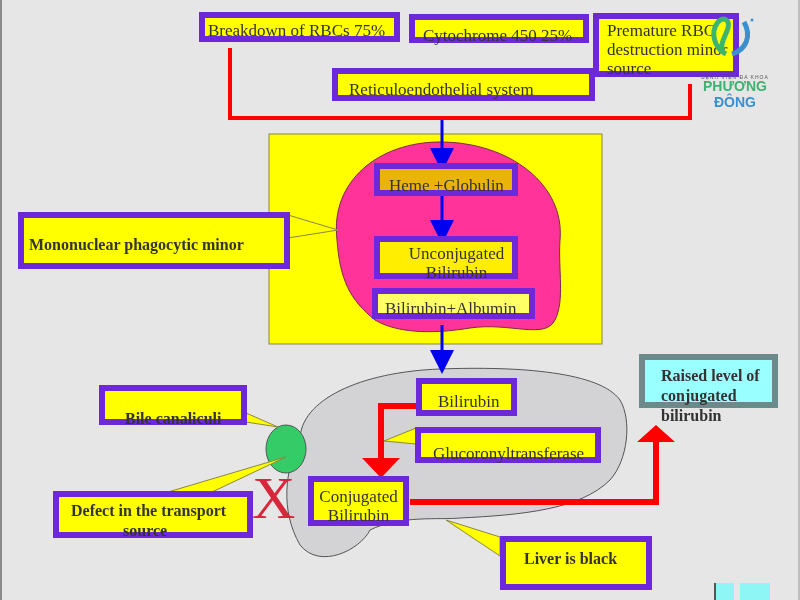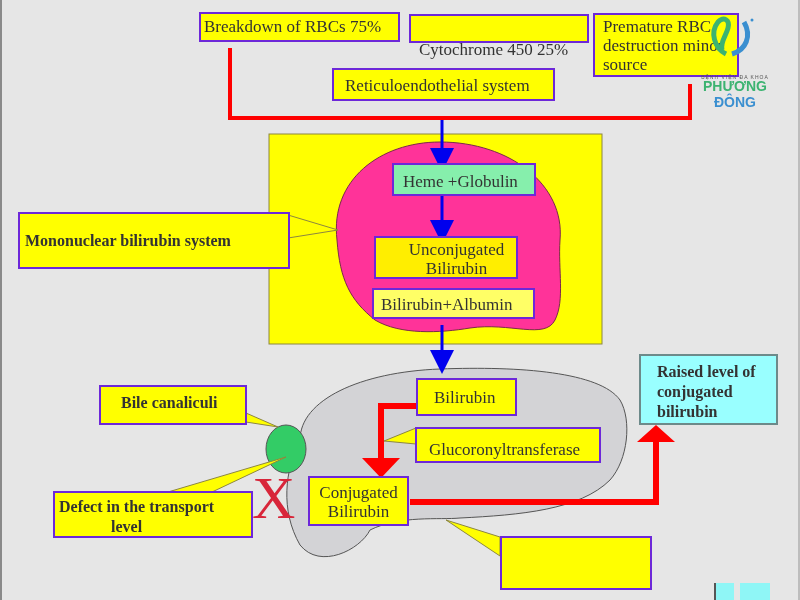--- a/index.html
+++ b/index.html
@@ -1,20 +1,20 @@
 <!DOCTYPE html>
 <html><head>
 <meta charset="utf-8">
 <style>
   html, body { margin:0; padding:0; }
   body { width:800px; height:600px; background:#e6e6e6; position:relative; overflow:hidden;
          font-family:"Liberation Serif", serif; color:#333; }
   .leftedge { position:absolute; left:0; top:0; width:2px; height:600px; background:#8a8a8a; }
   .rightedge { position:absolute; right:0; top:0; width:2px; height:600px; background:#bdbdbd; }
-  .box { position:absolute; background:#ffff00; border:2px solid #6d28d9; box-sizing:border-box;
+  .box { position:absolute; background:#ffff00; border:6px solid #6d28d9; box-sizing:border-box;
          font-size:17px; line-height:19px; color:#333; }
   .bold { font-weight:bold; font-size:16px; line-height:20px; }
   svg.layer { position:absolute; left:0; top:0; }
   .logo { position:absolute; left:686px; top:14px; width:98px; height:70px; }
   .logo-text { position:absolute; left:0; top:44px; width:98px; text-align:center;
                font-family:"Liberation Sans", sans-serif; font-weight:bold; font-size:14px; letter-spacing:0;margin-top:20px; }
   .logo-text .p1 { color:#3cb371; }
   .logo-text .p2 { color:#3a8fd0; }
   .logo-sub { position:absolute; left:0; top:60px; width:98px; text-align:center;
               font-family:"Liberation Sans", sans-serif; font-size:5px; color:#555; letter-spacing:1px; }
@@ -62,36 +62,36 @@
   <polygon points="246,413 278,427 246,422" fill="#ffff00" stroke="#8c8640" stroke-width="1"></polygon>
 
   <polygon points="168,492 286,457 212,492" fill="#ffff00" stroke="#8c8640" stroke-width="1"></polygon>
 
   <polygon points="500,537 446,520 500,556" fill="#ffff00" stroke="#8c8640" stroke-width="1"></polygon>
 </svg>
 
 <div class="box" style="left:199px;top:12px;width:201px;height:30px;padding:3px 0 0 3px;">
   <span>Breakdown of RBCs 75%</span>
 </div>
-<div class="box" style="left:409px;top:14px;width:180px;height:29px;padding:24px 0 0 8px;">
+<div class="box" style="left:409px;top:14px;width:180px;height:29px;padding:6px 0 0 8px;">
   <span>Cytochrome 450 25%</span>
 </div>
 <div class="box" style="left:593px;top:13px;width:146px;height:64px;padding:2px 4px 0 8px;">
   <span>Premature RBC destruction minor source</span>
 </div>
 
-<div class="box" style="left:332px;top:68px;width:223px;height:33px;padding:6px 0 0 11px;">
+<div class="box" style="left:332px;top:68px;width:263px;height:33px;padding:6px 0 0 11px;">
   <span>Reticuloendothelial system</span>
 </div>
 
 <div class="box bold" style="left:18px;top:212px;width:272px;height:57px;padding:17px 0 0 5px;">
-  <span>Mononuclear bilirubin system</span>
+  <span>Mononuclear phagocytic minor</span>
 </div>
 
-<div class="box" style="left:392px;top:163px;width:144px;height:33px;padding:7px 0 0 9px;background:#86efac;">
+<div class="box" style="left:374px;top:163px;width:144px;height:33px;padding:7px 0 0 9px;background:#eab308;">
   <span>Heme +Globulin</span>
 </div>
 <div class="box" style="left:374px;top:236px;width:144px;height:43px;padding:2px 0 0 21px;background:#ffee00;text-align:center;">
   <div>Unconjugated</div>
   <div>Bilirubin</div>
 </div>
 <div class="box" style="left:372px;top:288px;width:163px;height:31px;padding:5px 0 0 7px;background:#ffff66;">
   <span>Bilirubin+Albumin</span>
 </div>
 
@@ -99,35 +99,36 @@
   <span>Bilirubin</span>
 </div>
 <div class="box" style="left:415px;top:427px;width:186px;height:36px;padding:11px 0 0 12px;">
   <span>Glucoronyltransferase</span>
 </div>
 <div class="box" style="left:308px;top:476px;width:101px;height:50px;padding:5px 0 0 0;text-align:center;">
   <div>Conjugated</div>
   <div>Bilirubin</div>
 </div>
 
-<div class="box bold" style="left:99px;top:385px;width:148px;height:40px;padding:6px 0 0 20px;">
+<div class="box bold" style="left:99px;top:385px;width:148px;height:40px;padding:18px 0 0 20px;">
   <span>Bile canaliculi</span>
 </div>
 
-<div class="box bold" style="left:53px;top:491px;width:200px;height:47px;padding:4px 0 0 4px;">
+<div class="box bold" style="left:53px;top:491px;width:200px;height:47px;padding:4px 0 0 12px;">
   <div>Defect in the transport</div>
-  <div style="padding-left:52px;">level</div>
+  <div style="padding-left:52px;">source</div>
 </div>
 
 <div class="xmark">X</div>
 
 <div class="box bold" style="left:500px;top:536px;width:152px;height:54px;padding:7px 0 0 18px;">
+  <div>Liver is black</div>
 </div>
 
-<div class="box bold" style="left:639px;top:354px;width:139px;height:71px;padding:6px 0 18px 16px;background:#99ffff;border-color:#6d8a8a;">
+<div class="box bold" style="left:639px;top:354px;width:139px;height:54px;padding:6px 0 18px 16px;background:#99ffff;border-color:#6d8a8a;">
   <div>Raised level of</div>
   <div>conjugated</div>
   <div>bilirubin</div>
 </div>
 
 <div class="cyan-frag" style="left:714px;width:18px;border-left:2px solid #555;"></div>
 <div class="cyan-frag" style="left:740px;width:30px;"></div>
 
 <div class="logo">
   <svg width="98" height="44">

